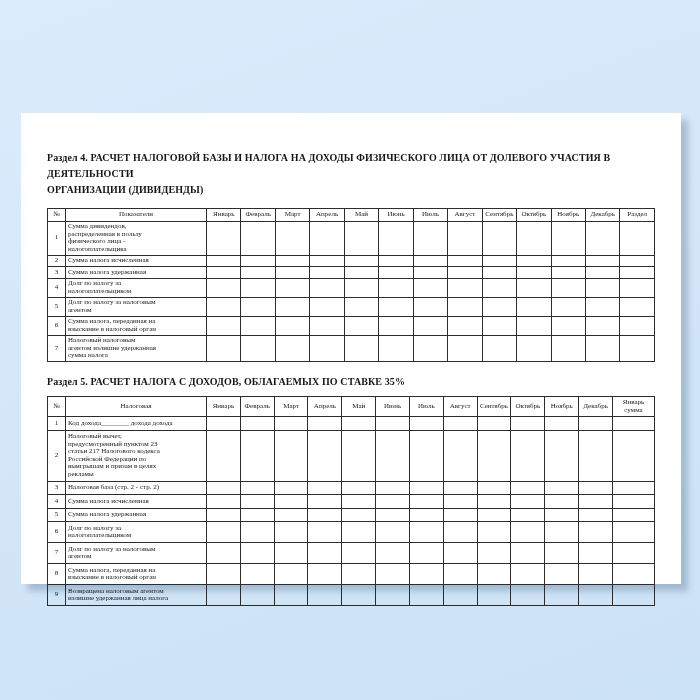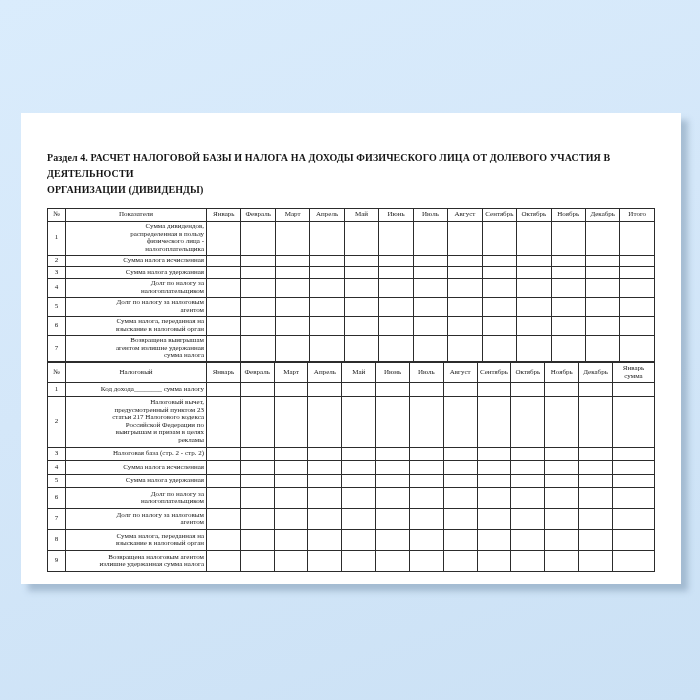--- a/index.html
+++ b/index.html
@@ -46,21 +46,21 @@
     overflow: hidden;
   }
   table.form-table th {
     text-align: center;
     vertical-align: middle;
     padding: 2px 1px;
   }
   table.form-table td { vertical-align: middle; }
   td.c-num { text-align: center; }
   td.c-label {
-    text-align: right;
+    text-align: left;
     white-space: pre-line;
     vertical-align: middle;
   }
   th.c-num  { width: 18px; }
   th.c-label{ width: 141px; }
   table.t1 td { padding: 1.5px 2px; }
   table.t2 td { padding: 2.5px 2px; }
   table.t2 th:last-child { width: 42px; }
 </style>
 </head>
@@ -82,21 +82,21 @@
             <th class="c-month">Март</th>
             <th class="c-month">Апрель</th>
             <th class="c-month">Май</th>
             <th class="c-month">Июнь</th>
             <th class="c-month">Июль</th>
             <th class="c-month">Август</th>
             <th class="c-month">Сентябрь</th>
             <th class="c-month">Октябрь</th>
             <th class="c-month">Ноябрь</th>
             <th class="c-month">Декабрь</th>
-            <th class="c-month">Итого</th>
+            <th class="c-month">Раздел</th>
           </tr>
         </thead>
       <tbody>
           <tr>
             <td class="c-num">1</td>
             <td class="c-label">Сумма дивидендов,
 распределенная в пользу
 физического лица -
 налогоплательщика</td>
             <td class="c-month c-empty"></td>
@@ -196,65 +196,66 @@
             <td class="c-month c-empty"></td>
             <td class="c-month c-empty"></td>
             <td class="c-month c-empty"></td>
             <td class="c-month c-empty"></td>
             <td class="c-month c-empty"></td>
             <td class="c-month c-empty"></td>
             <td class="c-month c-empty"></td>
           </tr>
           <tr>
             <td class="c-num">7</td>
-            <td class="c-label">Возвращена выигрышам
+            <td class="c-label">Налоговый налоговым
 агентом излишне удержанная
 сумма налога</td>
             <td class="c-month c-empty"></td>
             <td class="c-month c-empty"></td>
             <td class="c-month c-empty"></td>
             <td class="c-month c-empty"></td>
             <td class="c-month c-empty"></td>
             <td class="c-month c-empty"></td>
             <td class="c-month c-empty"></td>
             <td class="c-month c-empty"></td>
             <td class="c-month c-empty"></td>
             <td class="c-month c-empty"></td>
             <td class="c-month c-empty"></td>
             <td class="c-month c-empty"></td>
             <td class="c-month c-empty"></td>
           </tr>
         </tbody>
     </table>
 
+    <div class="section-title title-s5">Раздел 5. РАСЧЕТ НАЛОГА С ДОХОДОВ, ОБЛАГАЕМЫХ ПО СТАВКЕ 35%</div>
 
     <table class="form-table t2">
       <thead>
           <tr>
             <th class="c-num">№</th>
-            <th class="c-label">Налоговый</th>
+            <th class="c-label">Налоговая</th>
             <th class="c-month">Январь</th>
             <th class="c-month">Февраль</th>
             <th class="c-month">Март</th>
             <th class="c-month">Апрель</th>
             <th class="c-month">Май</th>
             <th class="c-month">Июнь</th>
             <th class="c-month">Июль</th>
             <th class="c-month">Август</th>
             <th class="c-month">Сентябрь</th>
             <th class="c-month">Октябрь</th>
             <th class="c-month">Ноябрь</th>
             <th class="c-month">Декабрь</th>
             <th class="c-month">Январь сумма</th>
           </tr>
         </thead>
       <tbody>
           <tr>
             <td class="c-num">1</td>
-            <td class="c-label">Код дохода________ сумма налогу</td>
+            <td class="c-label">Код дохода________ дохода дохода</td>
             <td class="c-month c-empty"></td>
             <td class="c-month c-empty"></td>
             <td class="c-month c-empty"></td>
             <td class="c-month c-empty"></td>
             <td class="c-month c-empty"></td>
             <td class="c-month c-empty"></td>
             <td class="c-month c-empty"></td>
             <td class="c-month c-empty"></td>
             <td class="c-month c-empty"></td>
             <td class="c-month c-empty"></td>
@@ -385,21 +386,21 @@
             <td class="c-month c-empty"></td>
             <td class="c-month c-empty"></td>
             <td class="c-month c-empty"></td>
             <td class="c-month c-empty"></td>
             <td class="c-month c-empty"></td>
             <td class="c-month c-empty"></td>
           </tr>
           <tr>
             <td class="c-num">9</td>
             <td class="c-label">Возвращена налоговым агентом
-излишне удержанная сумма налога</td>
+излишне удержанная лица налога</td>
             <td class="c-month c-empty"></td>
             <td class="c-month c-empty"></td>
             <td class="c-month c-empty"></td>
             <td class="c-month c-empty"></td>
             <td class="c-month c-empty"></td>
             <td class="c-month c-empty"></td>
             <td class="c-month c-empty"></td>
             <td class="c-month c-empty"></td>
             <td class="c-month c-empty"></td>
             <td class="c-month c-empty"></td>

